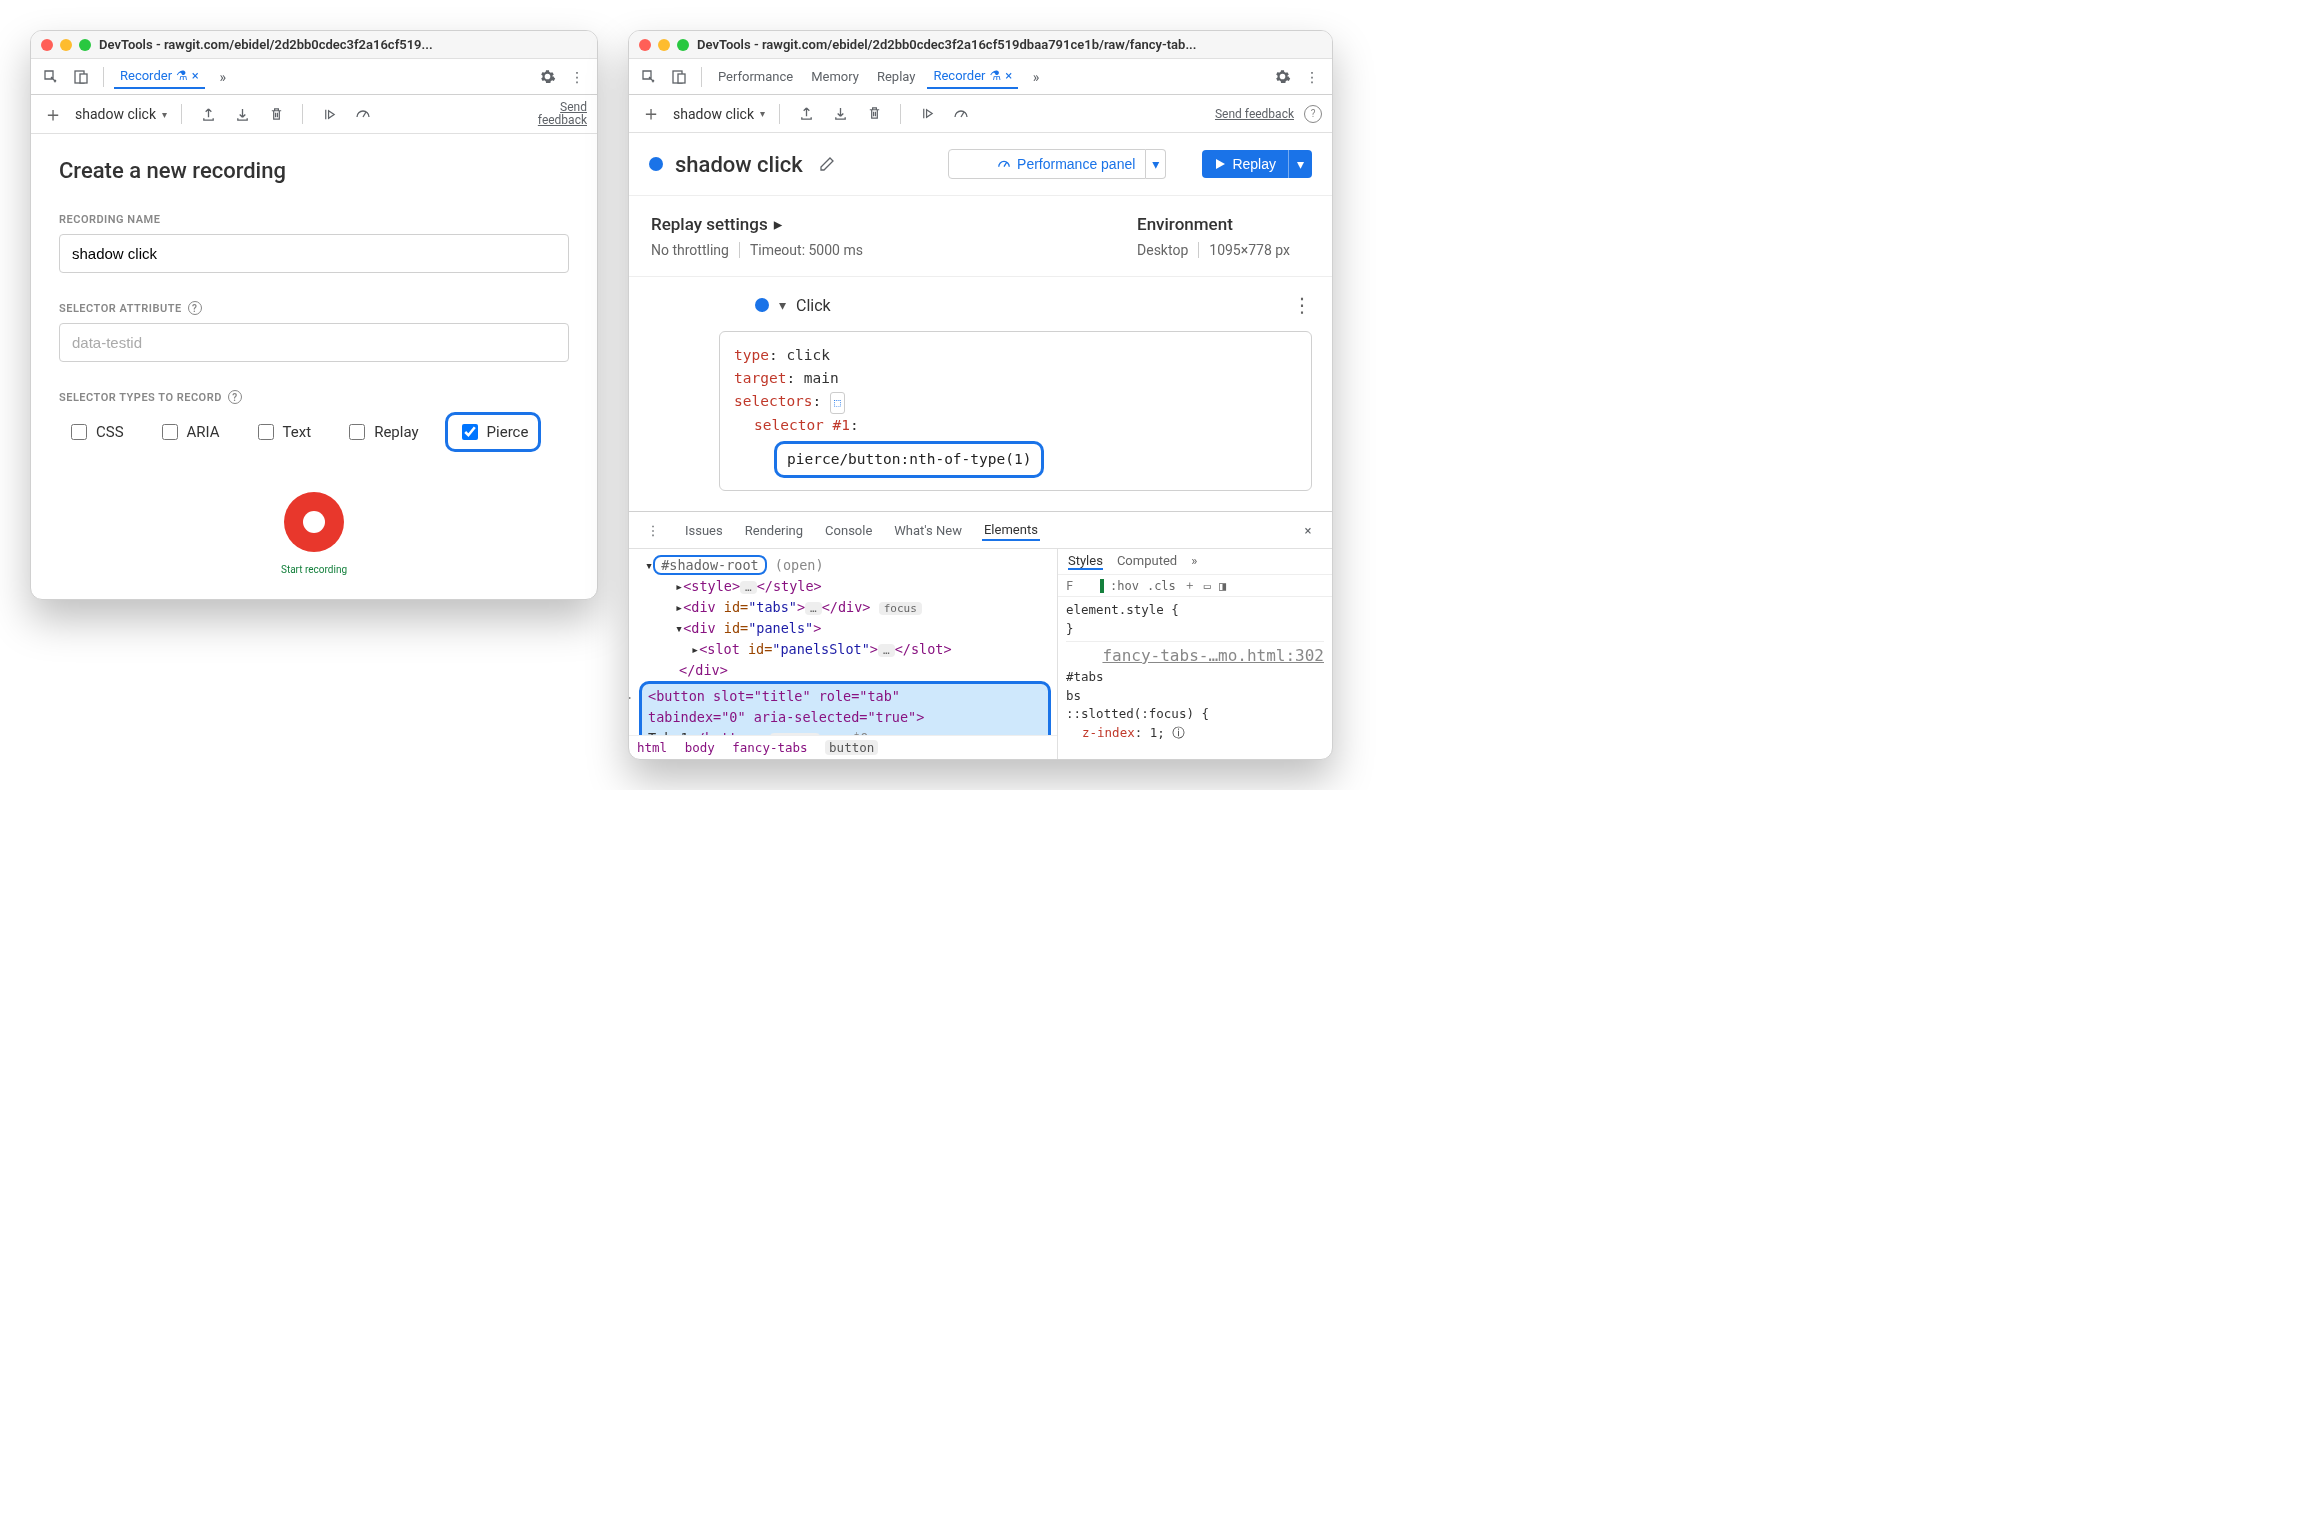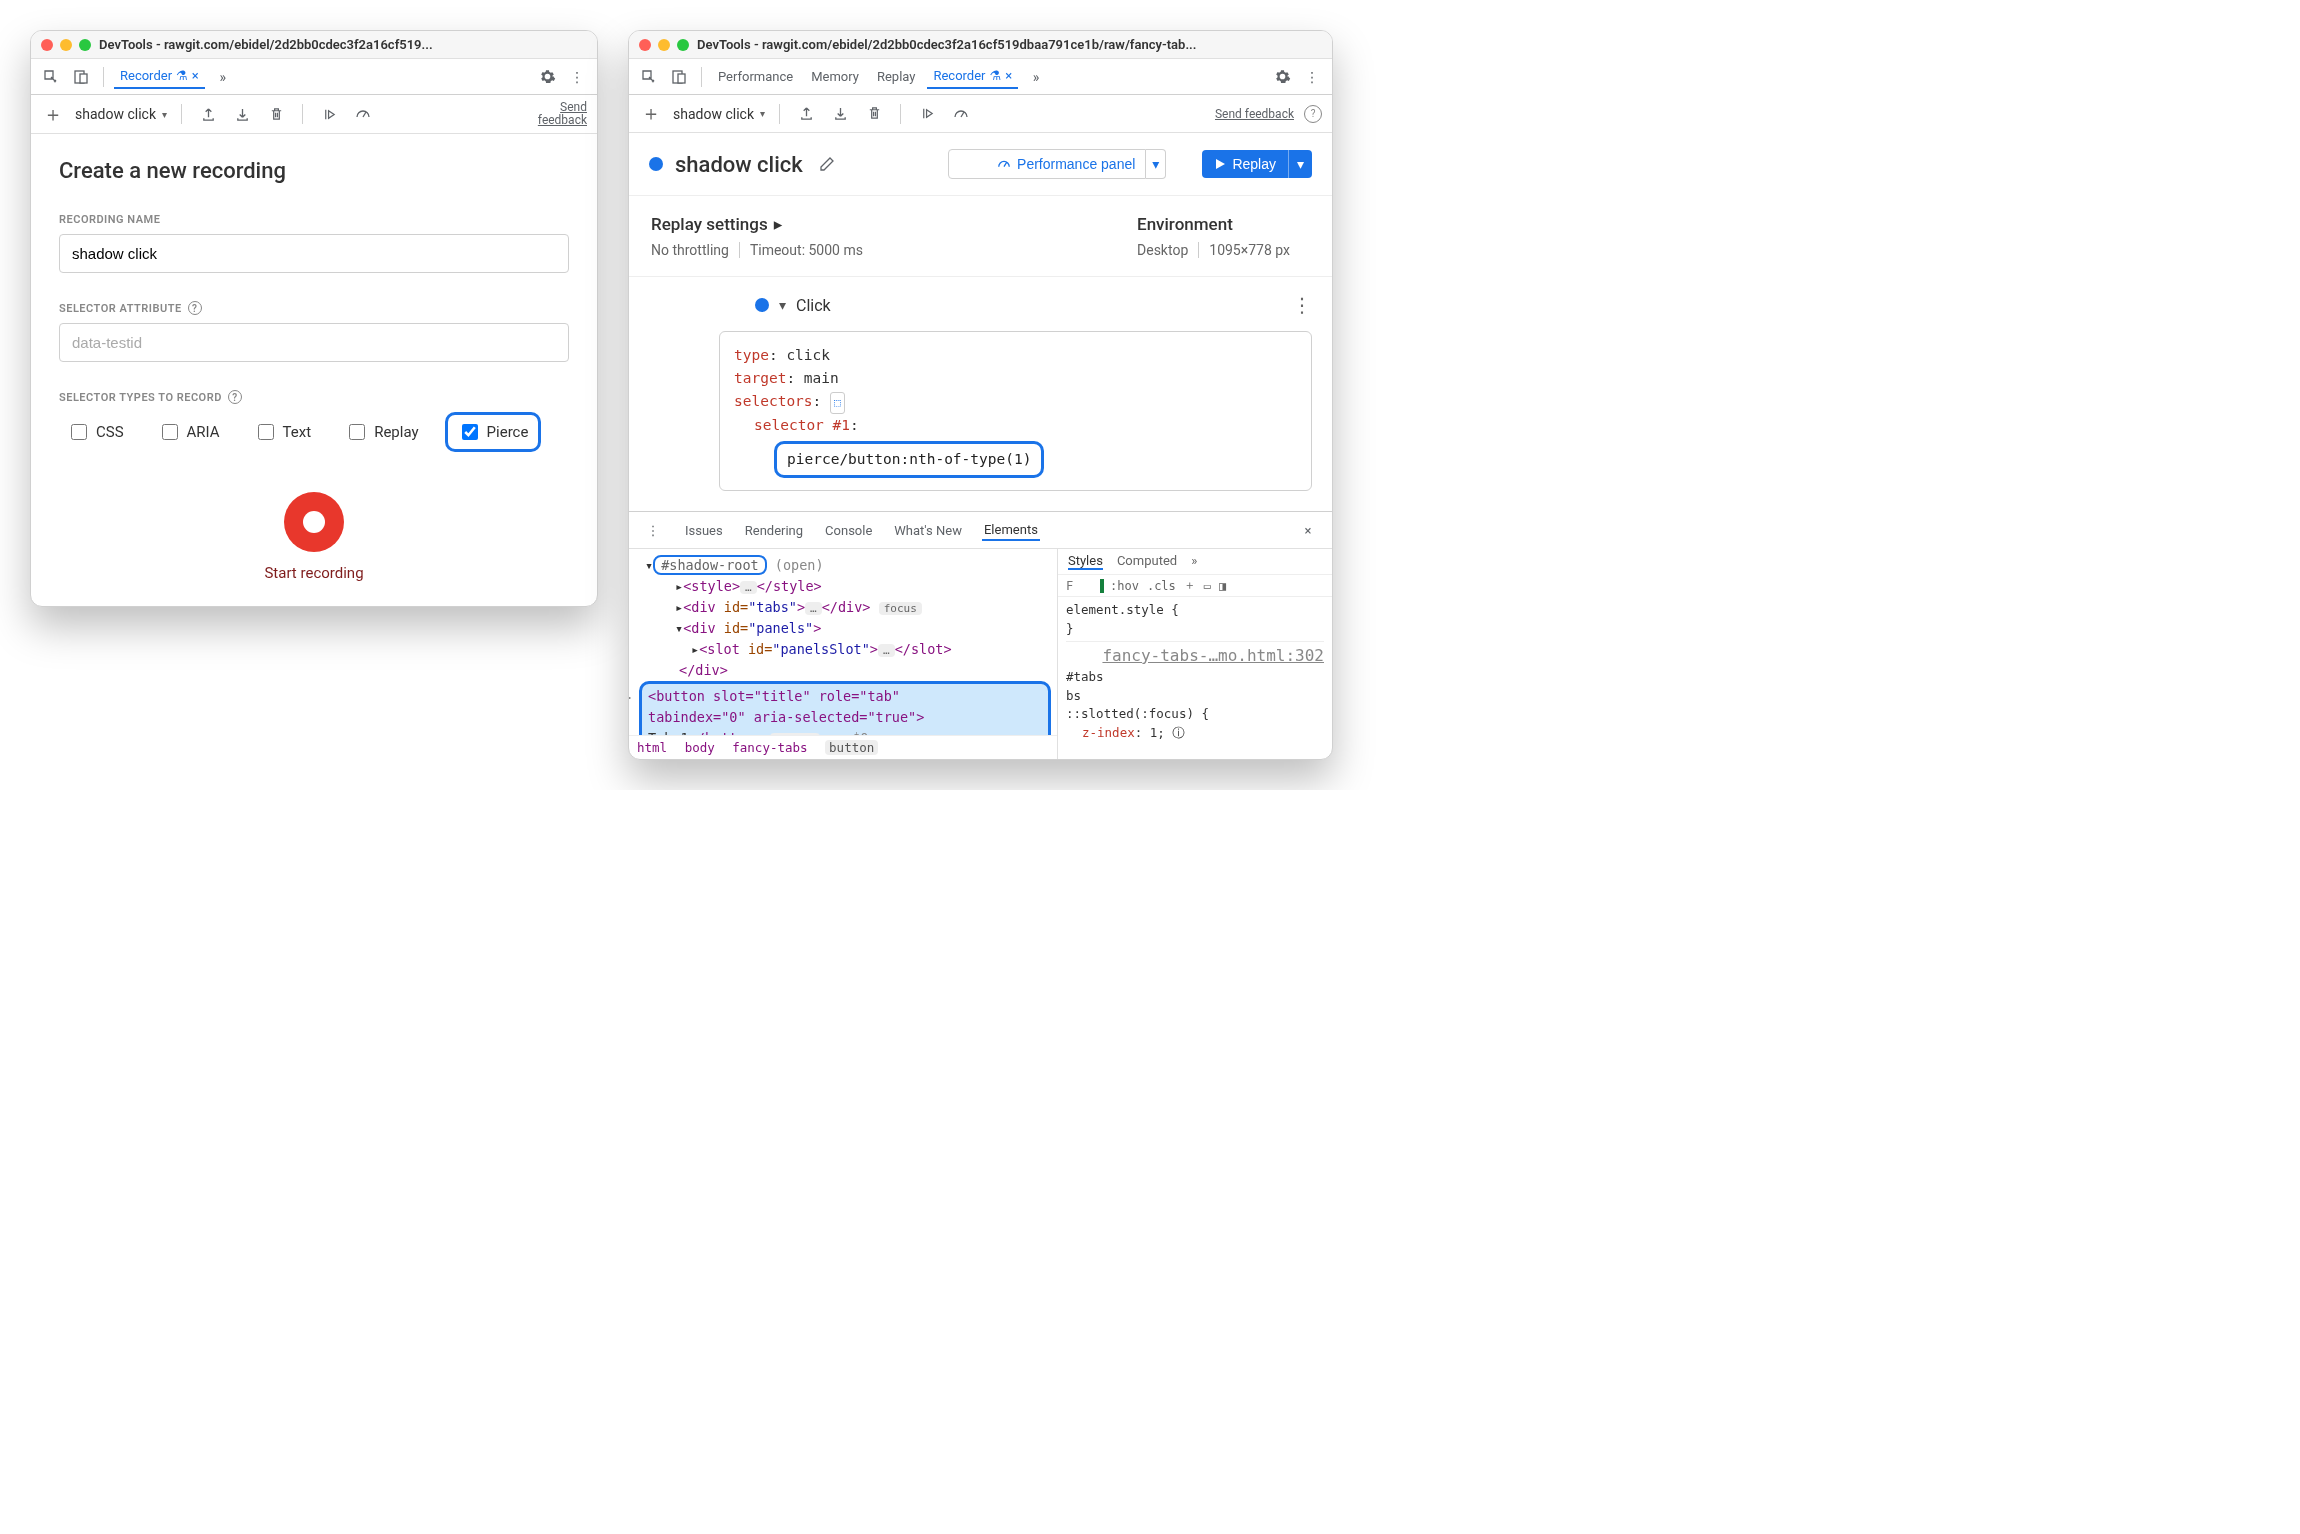--- a/index.html
+++ b/index.html
@@ -93,21 +93,21 @@
   .check input { width:16px; height:16px; }
   .highlight-box { border:3px solid #1a73e8; border-radius:10px; padding:6px 10px; }
   .record-area { text-align:center; margin-top:40px; }
   .record-btn {
     width:60px; height:60px; border-radius:50%;
     background:#e8372c;
     display:flex; align-items:center; justify-content:center;
     margin:0 auto 12px; cursor:pointer;
   }
   .record-btn .inner { width:22px; height:22px; border-radius:50%; background:#fff; }
-  .record-label { font-size:15px; color:#7f1d1d; }
+  .record-label { font-size:10px; color:#15803d; }
   
   .rec-header {
     display:flex; align-items:center;
     padding:16px 20px; gap:12px;
     border-bottom:1px solid #eee;
   }
   .rec-dot { width:14px; height:14px; border-radius:50%; background:#1a73e8; }
   .rec-title { font-size:22px; font-weight:500; }
   .btn-outline {
     border:1px solid #d0d0d0; border-radius:4px;

